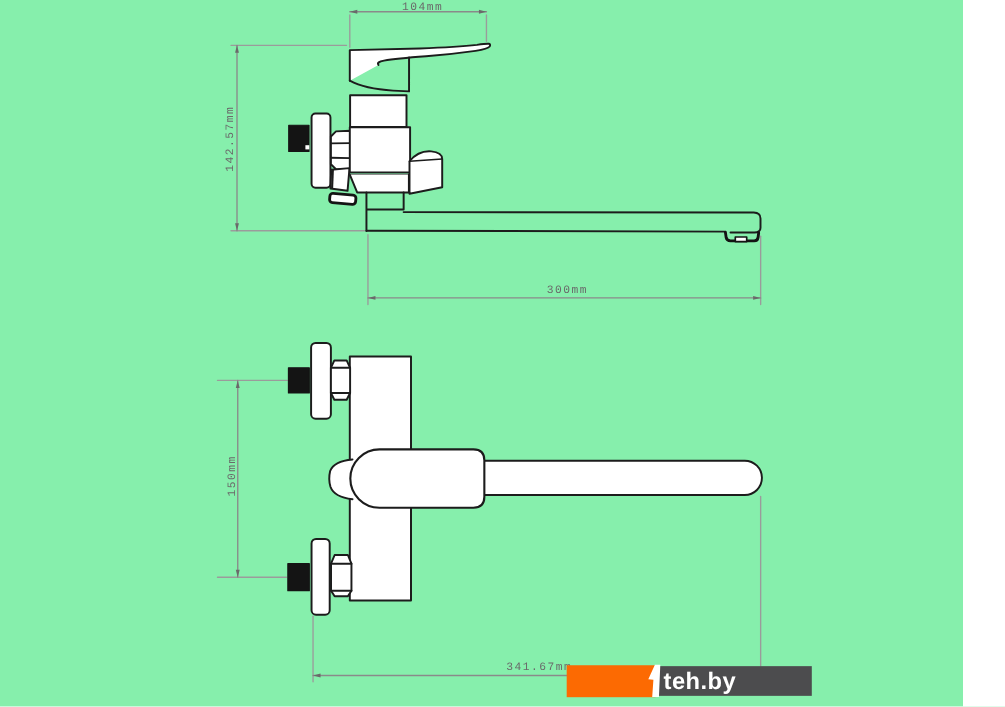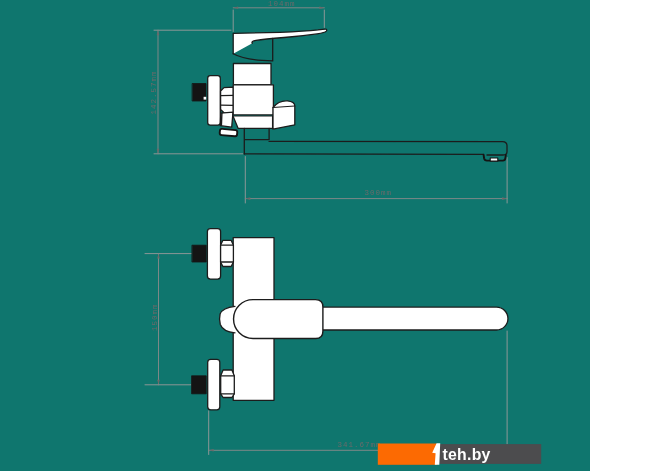--- a/index.html
+++ b/index.html
@@ -1,16 +1,16 @@
 <!DOCTYPE html>
 <html><head>
 <meta charset="utf-8">
 <style>
   html,body{margin:0;padding:0;background:#ffffff;}
-  .wrap{position:relative;width:590px;height:471px;background:#0f766e;overflow:hidden;
+  .wrap{position:relative;width:642px;height:471px;background:#86efac;overflow:hidden;
         font-family:"Liberation Sans", sans-serif;text-decoration:underline;}
   svg{position:absolute;left:0;top:0;}
   .dimtxt{font-family:"Liberation Mono", monospace;font-size:7.5px;fill:#6a6a6a;letter-spacing:1px;}
 </style>
 </head>
 <body>
 <div class="wrap">
 <svg width="670" height="471" viewBox="0 0 670 471" fill="none" stroke-linecap="round" stroke-linejoin="round">
 
 <g stroke="#9b9b9b" stroke-width="0.9">

